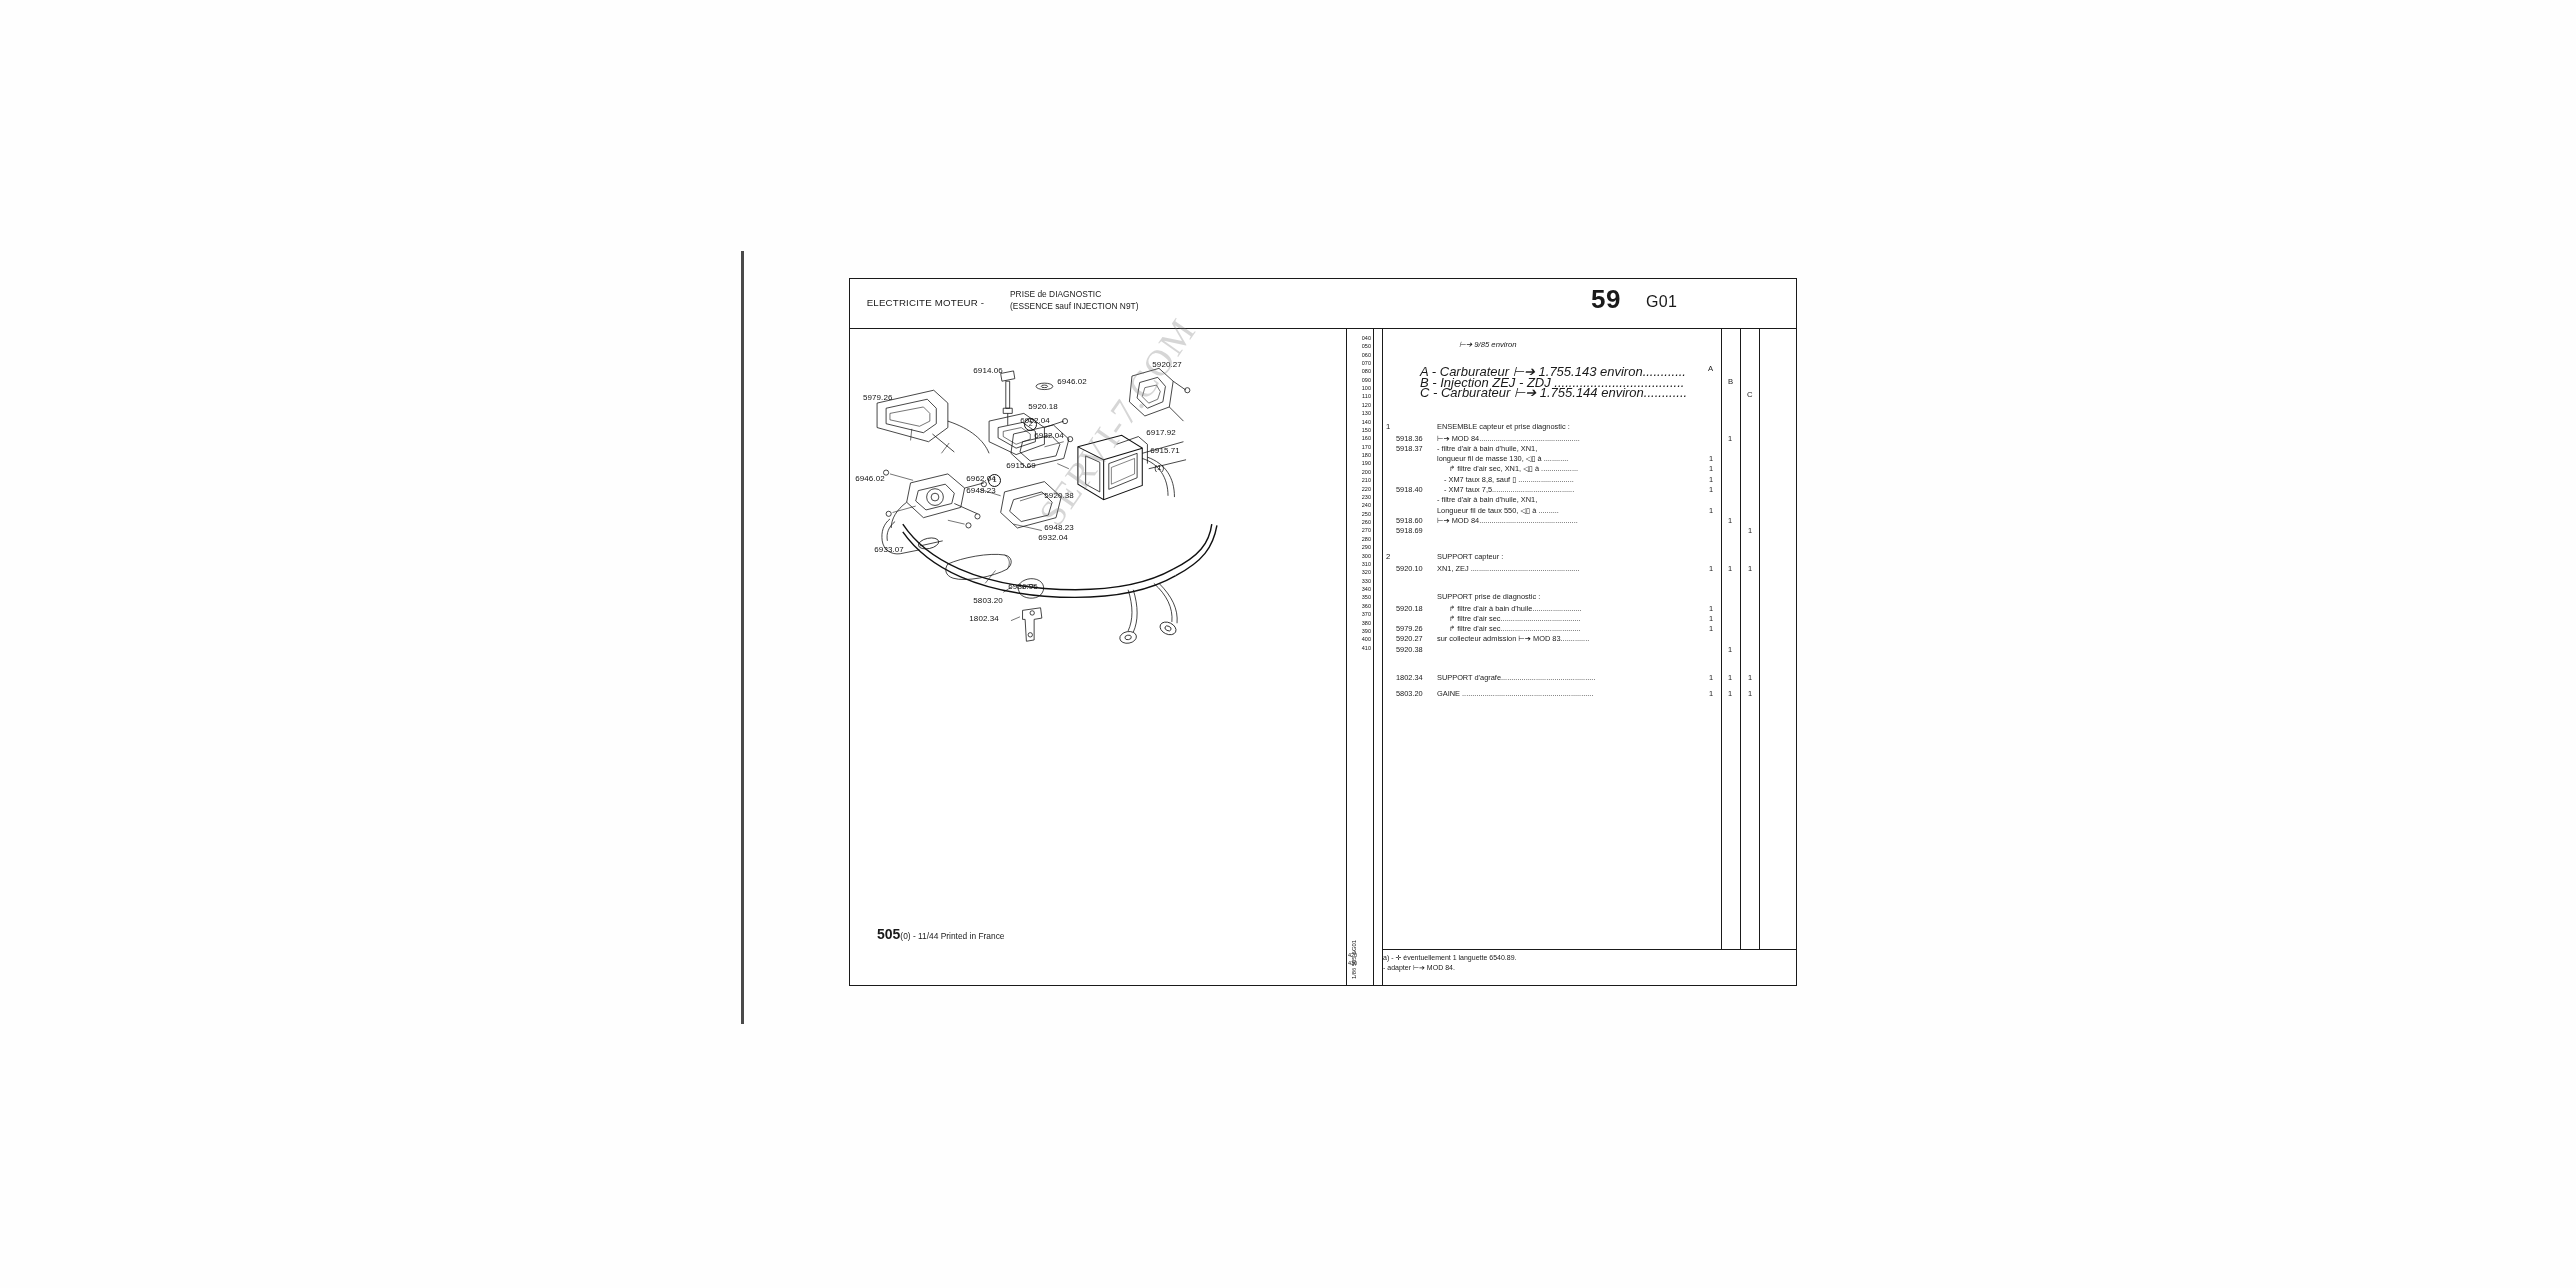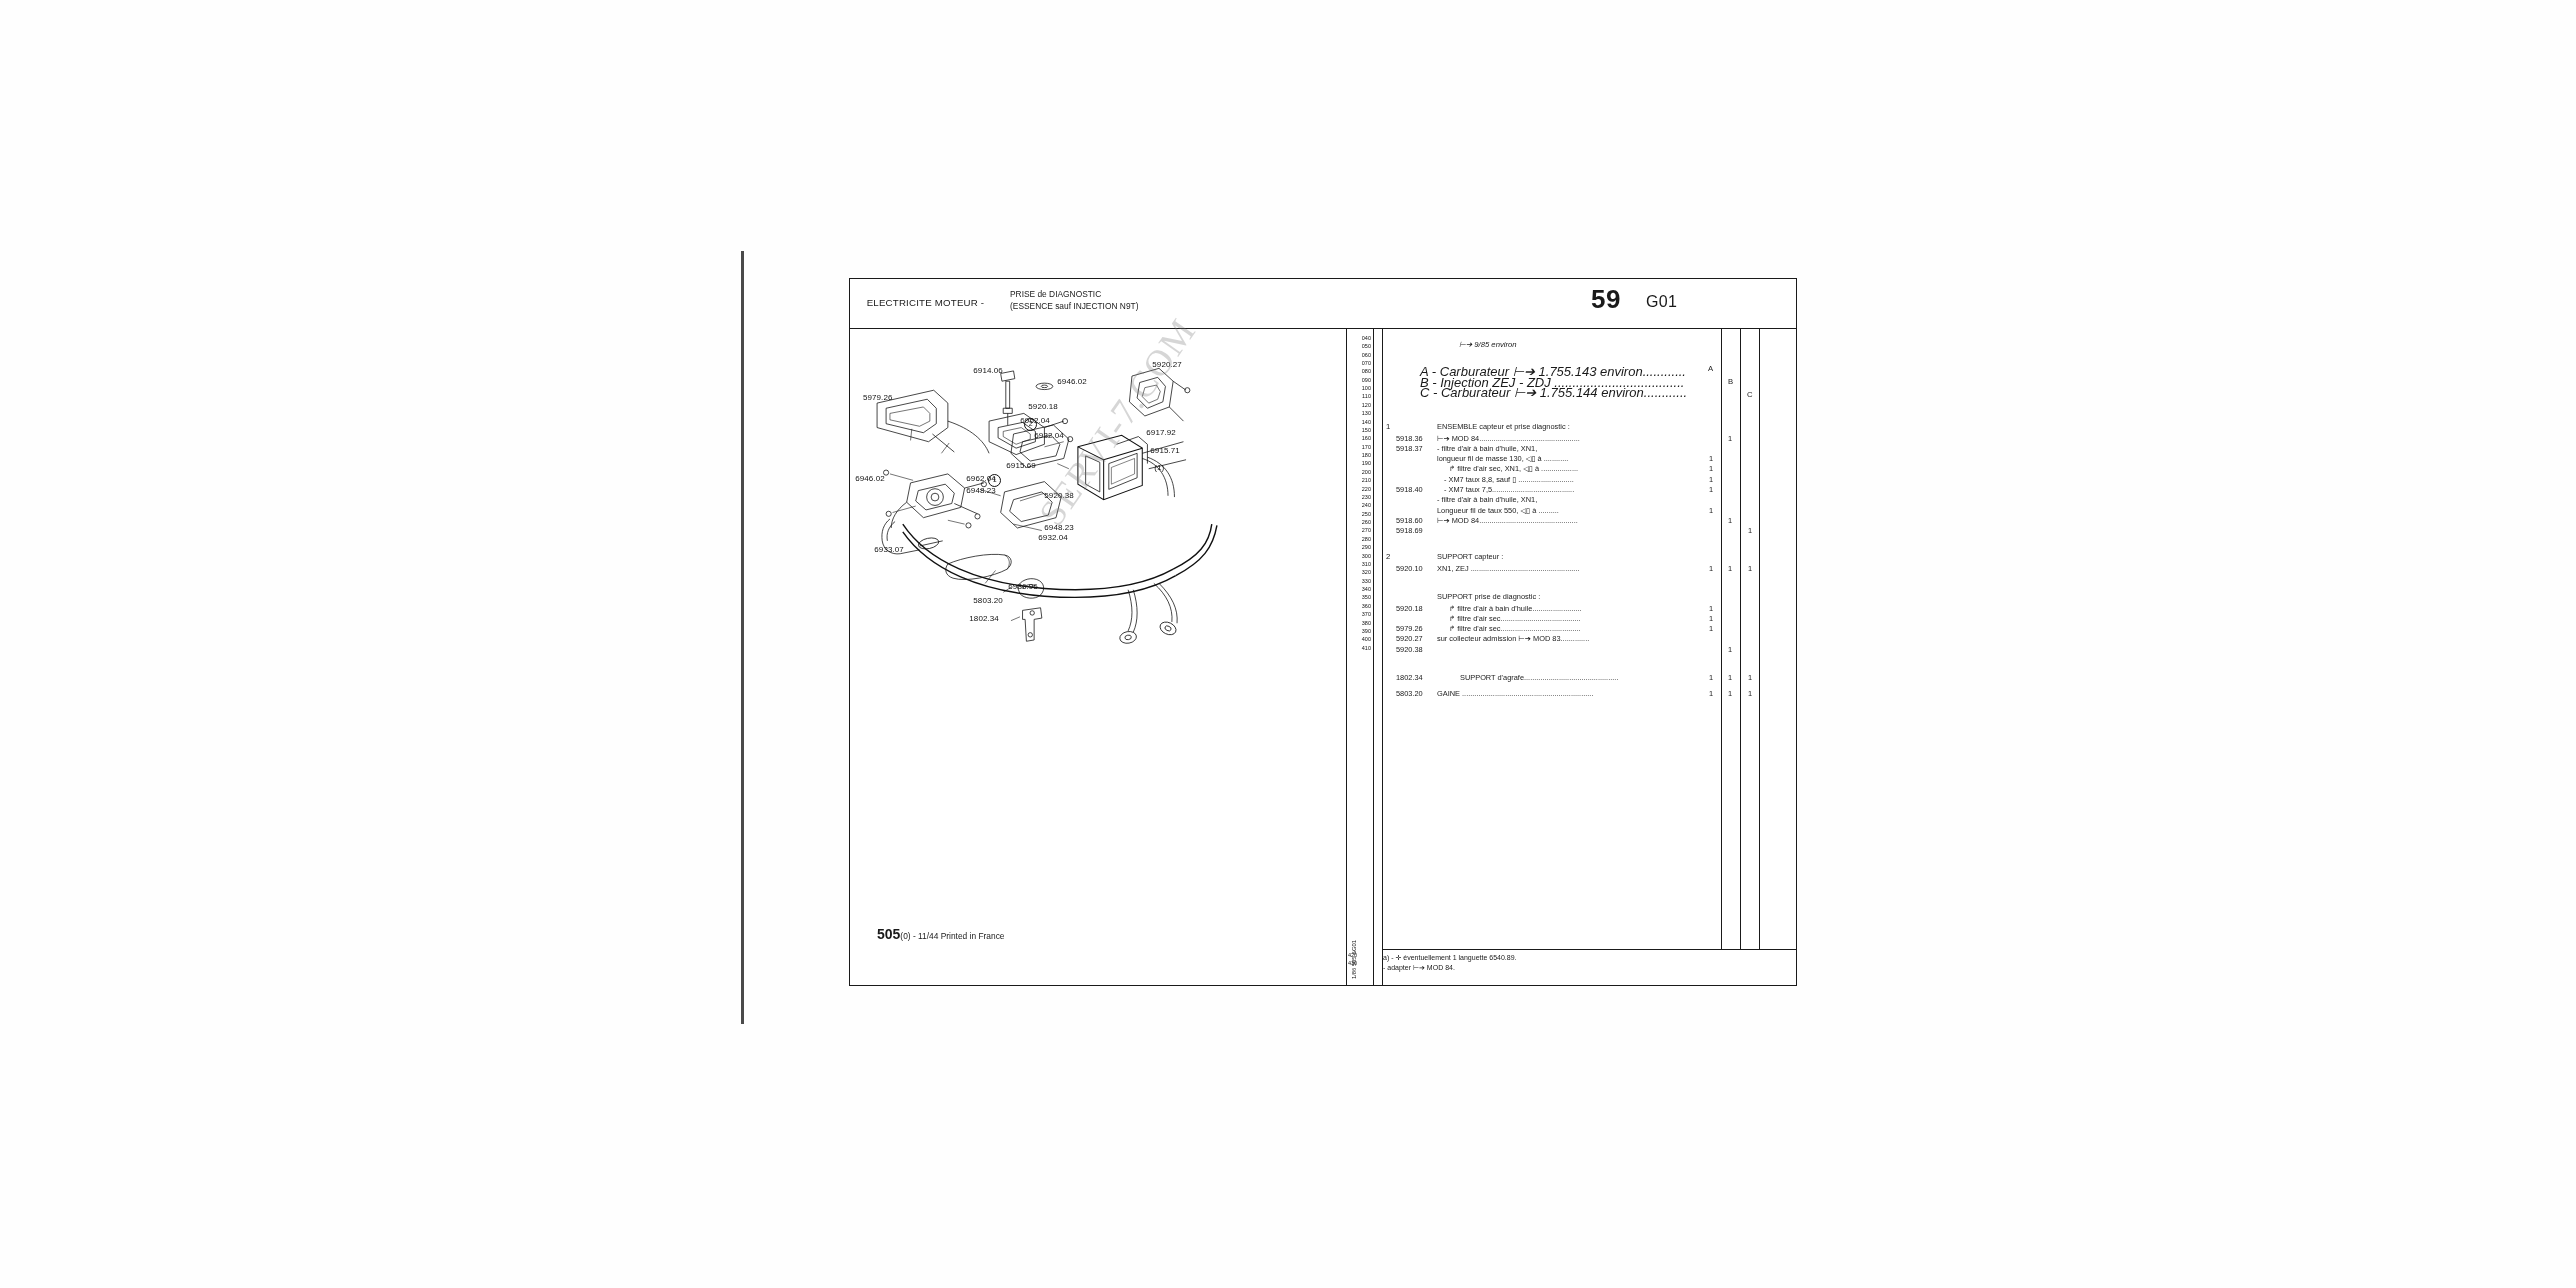--- a/index.html
+++ b/index.html
@@ -504,21 +504,21 @@
     <div class="desc" style="left:599px;top:345px">↱ filtre d'air sec.......................................</div>
     <div class="qty qa" style="top:345px">1</div>
 
     <div class="ref" style="left:546px;top:355px">5920.27</div>
     <div class="desc" style="left:587px;top:355px">sur collecteur admission ⊢➔ MOD 83..............</div>
 
     <div class="ref" style="left:546px;top:366px">5920.38</div>
     <div class="qty qb" style="top:366px">1</div>
 
     <div class="ref" style="left:546px;top:394px">1802.34</div>
-    <div class="desc" style="left:610px;top:394px">SUPPORT d'agrafe..............................................</div>
+    <div class="desc" style="left:587px;top:394px">SUPPORT d'agrafe..............................................</div>
     <div class="qty qa" style="top:394px">1</div>
     <div class="qty qb" style="top:394px">1</div>
     <div class="qty qc" style="top:394px">1</div>
 
     <div class="ref" style="left:546px;top:410px">5803.20</div>
     <div class="desc" style="left:587px;top:410px">GAINE ................................................................</div>
     <div class="qty qa" style="top:410px">1</div>
     <div class="qty qb" style="top:410px">1</div>
     <div class="qty qc" style="top:410px">1</div>
 

